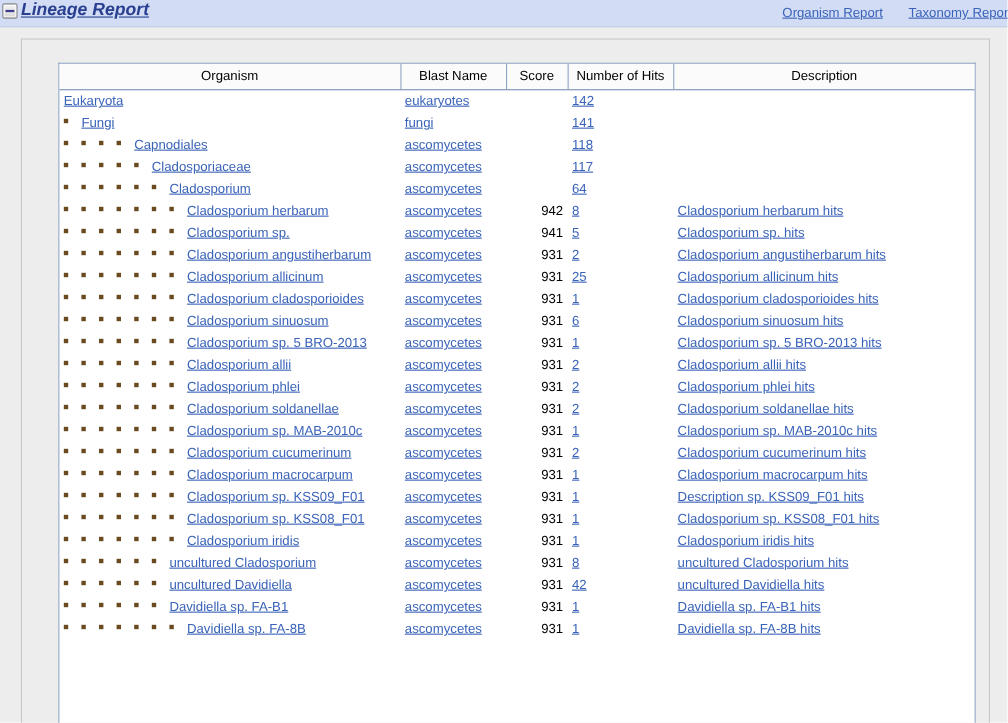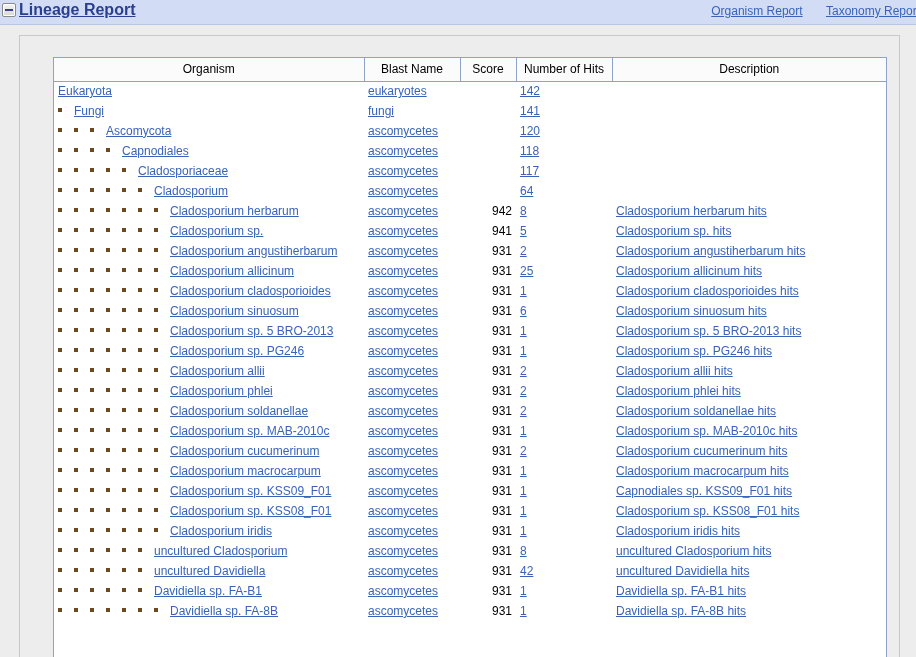--- a/index.html
+++ b/index.html
@@ -15,21 +15,21 @@
 
   
   #titlebar {
     height:25px;
     background:#d2ddf5;
     border-bottom:1px solid #b9c6e0;
     position:relative;
   }
   #title-left {
     position:absolute; left:2px; top:1px;
-    display:flex; align-items:center; gap:3px;
+    display:flex; align-items:center; gap:3px;font-style:italic;
   }
   .toggle-btn {
     width:14px; height:14px;
     background:linear-gradient(#f4f4f4,#d8d8d8);
     border:1px solid #8a8a8a;
     border-radius:2px;
     display:flex; align-items:center; justify-content:center;
     cursor:pointer;
     box-shadow: inset 0 0 0 1px #ffffff;
   }
@@ -185,27 +185,20 @@
               <td class="desc"></td>
             </tr>
             <tr>
               <td class="org"><span class="bullets"><i></i></span><a class="lnk">Fungi</a></td>
               <td class="blast"><a class="lnk">fungi</a></td>
               <td class="score"></td>
               <td class="hits"><a class="lnk">141</a></td>
               <td class="desc"></td>
             </tr>
             <tr>
-              <td class="org"><span class="bullets"><i></i><i></i><i></i></span><a class="lnk">Ascomycota</a></td>
-              <td class="blast"><a class="lnk">ascomycetes</a></td>
-              <td class="score"></td>
-              <td class="hits"><a class="lnk">120</a></td>
-              <td class="desc"></td>
-            </tr>
-            <tr>
               <td class="org"><span class="bullets"><i></i><i></i><i></i><i></i></span><a class="lnk">Capnodiales</a></td>
               <td class="blast"><a class="lnk">ascomycetes</a></td>
               <td class="score"></td>
               <td class="hits"><a class="lnk">118</a></td>
               <td class="desc"></td>
             </tr>
             <tr>
               <td class="org"><span class="bullets"><i></i><i></i><i></i><i></i><i></i></span><a class="lnk">Cladosporiaceae</a></td>
               <td class="blast"><a class="lnk">ascomycetes</a></td>
               <td class="score"></td>
@@ -262,27 +255,20 @@
               <td class="desc"><a class="lnk">Cladosporium sinuosum hits</a></td>
             </tr>
             <tr>
               <td class="org"><span class="bullets"><i></i><i></i><i></i><i></i><i></i><i></i><i></i></span><a class="lnk">Cladosporium sp. 5 BRO-2013</a></td>
               <td class="blast"><a class="lnk">ascomycetes</a></td>
               <td class="score">931</td>
               <td class="hits"><a class="lnk">1</a></td>
               <td class="desc"><a class="lnk">Cladosporium sp. 5 BRO-2013 hits</a></td>
             </tr>
             <tr>
-              <td class="org"><span class="bullets"><i></i><i></i><i></i><i></i><i></i><i></i><i></i></span><a class="lnk">Cladosporium sp. PG246</a></td>
-              <td class="blast"><a class="lnk">ascomycetes</a></td>
-              <td class="score">931</td>
-              <td class="hits"><a class="lnk">1</a></td>
-              <td class="desc"><a class="lnk">Cladosporium sp. PG246 hits</a></td>
-            </tr>
-            <tr>
               <td class="org"><span class="bullets"><i></i><i></i><i></i><i></i><i></i><i></i><i></i></span><a class="lnk">Cladosporium allii</a></td>
               <td class="blast"><a class="lnk">ascomycetes</a></td>
               <td class="score">931</td>
               <td class="hits"><a class="lnk">2</a></td>
               <td class="desc"><a class="lnk">Cladosporium allii hits</a></td>
             </tr>
             <tr>
               <td class="org"><span class="bullets"><i></i><i></i><i></i><i></i><i></i><i></i><i></i></span><a class="lnk">Cladosporium phlei</a></td>
               <td class="blast"><a class="lnk">ascomycetes</a></td>
               <td class="score">931</td>
@@ -315,21 +301,21 @@
               <td class="blast"><a class="lnk">ascomycetes</a></td>
               <td class="score">931</td>
               <td class="hits"><a class="lnk">1</a></td>
               <td class="desc"><a class="lnk">Cladosporium macrocarpum hits</a></td>
             </tr>
             <tr>
               <td class="org"><span class="bullets"><i></i><i></i><i></i><i></i><i></i><i></i><i></i></span><a class="lnk">Cladosporium sp. KSS09_F01</a></td>
               <td class="blast"><a class="lnk">ascomycetes</a></td>
               <td class="score">931</td>
               <td class="hits"><a class="lnk">1</a></td>
-              <td class="desc"><a class="lnk">Capnodiales sp. KSS09_F01 hits</a></td>
+              <td class="desc"><a class="lnk">Description sp. KSS09_F01 hits</a></td>
             </tr>
             <tr>
               <td class="org"><span class="bullets"><i></i><i></i><i></i><i></i><i></i><i></i><i></i></span><a class="lnk">Cladosporium sp. KSS08_F01</a></td>
               <td class="blast"><a class="lnk">ascomycetes</a></td>
               <td class="score">931</td>
               <td class="hits"><a class="lnk">1</a></td>
               <td class="desc"><a class="lnk">Cladosporium sp. KSS08_F01 hits</a></td>
             </tr>
             <tr>
               <td class="org"><span class="bullets"><i></i><i></i><i></i><i></i><i></i><i></i><i></i></span><a class="lnk">Cladosporium iridis</a></td>

